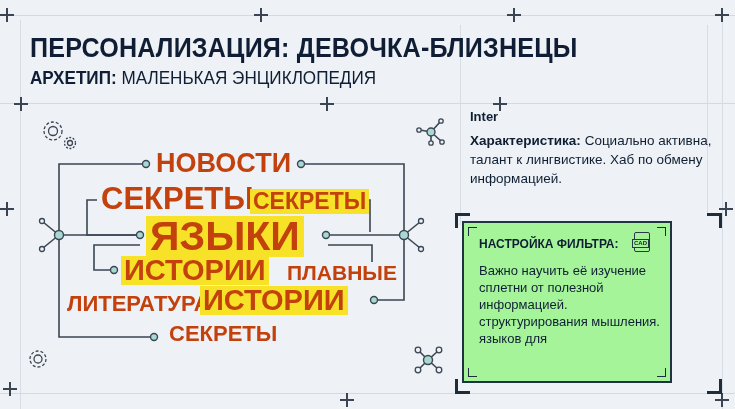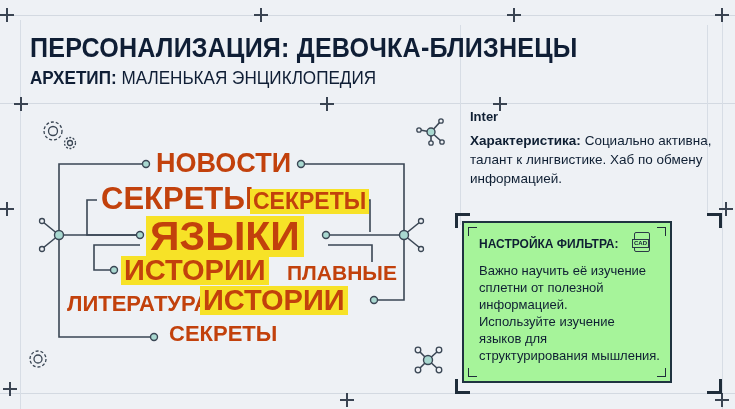--- a/index.html
+++ b/index.html
@@ -138,17 +138,16 @@
   <div class="bracket" style="left:4px;bottom:4px;width:8px;height:8px;border-left-width:1.5px;border-bottom-width:1.5px;"></div>
   <div class="bracket" style="right:4px;bottom:4px;width:8px;height:8px;border-right-width:1.5px;border-bottom-width:1.5px;"></div>
   <div class="filter-title">НАСТРОЙКА ФИЛЬТРА:</div>
   <div style="position:absolute;right:20px;top:9px;width:16px;height:20px;border:1.3px solid #2b3a47;border-radius:2px;box-sizing:border-box;">
     <span style="position:absolute;left:-3px;top:6px;font-size:6px;font-weight:bold;border:1px solid #2b3a47;background:#a6f49a;padding:0 1px;line-height:7px;">CAD</span>
   </div>
   <div class="filter-body">
     <div>Важно научить её изучение</div>
     <div>сплетни от полезной</div>
     <div>информацией.</div>
-    <div>Используйте изучение</div>
+    <div>структурирования мышления.</div>
     <div>языков для</div>
-    <div>структурирования мышления.</div>
   </div>
 </div>
 
 </body></html>

